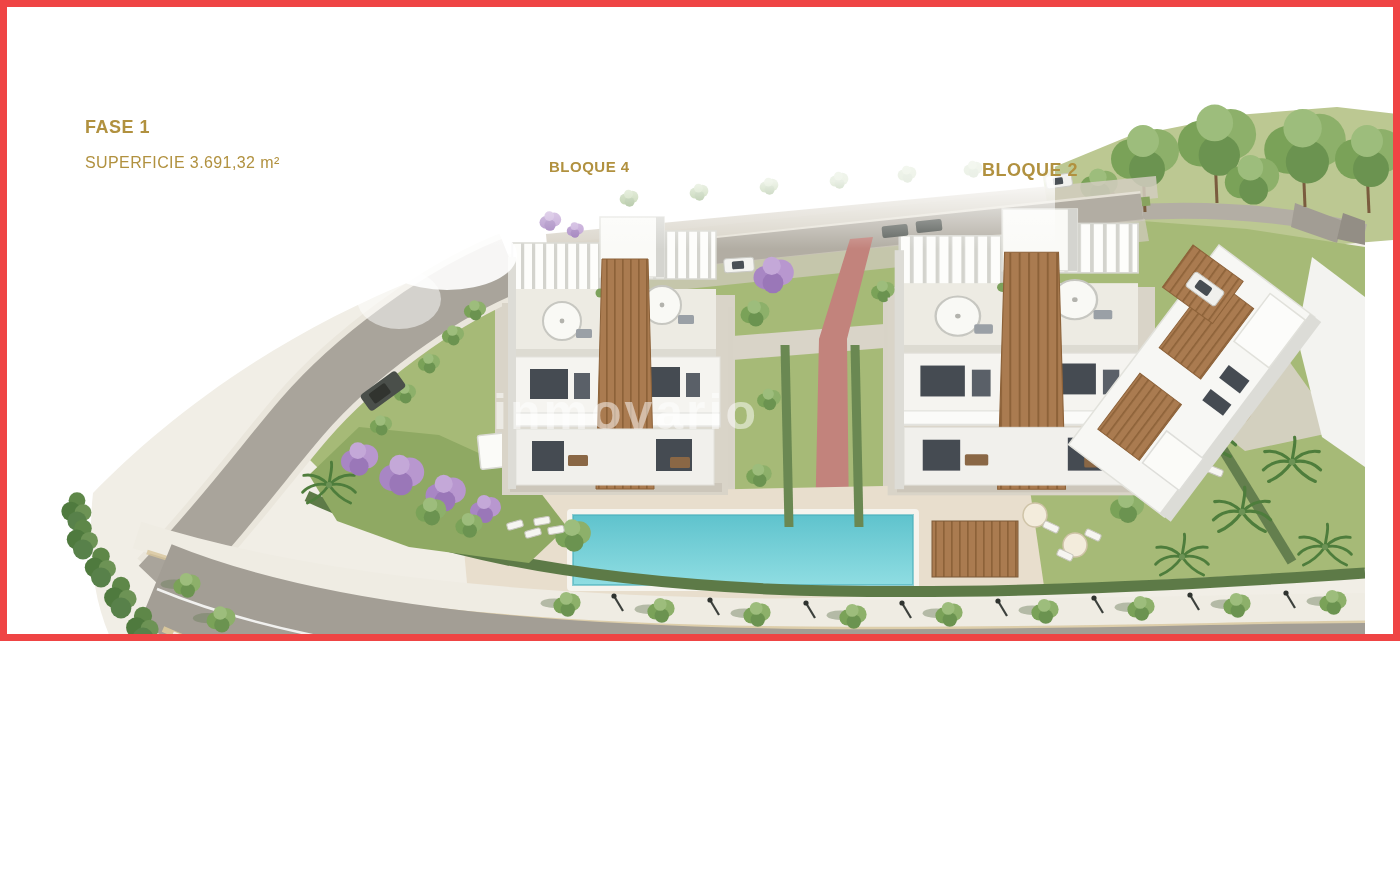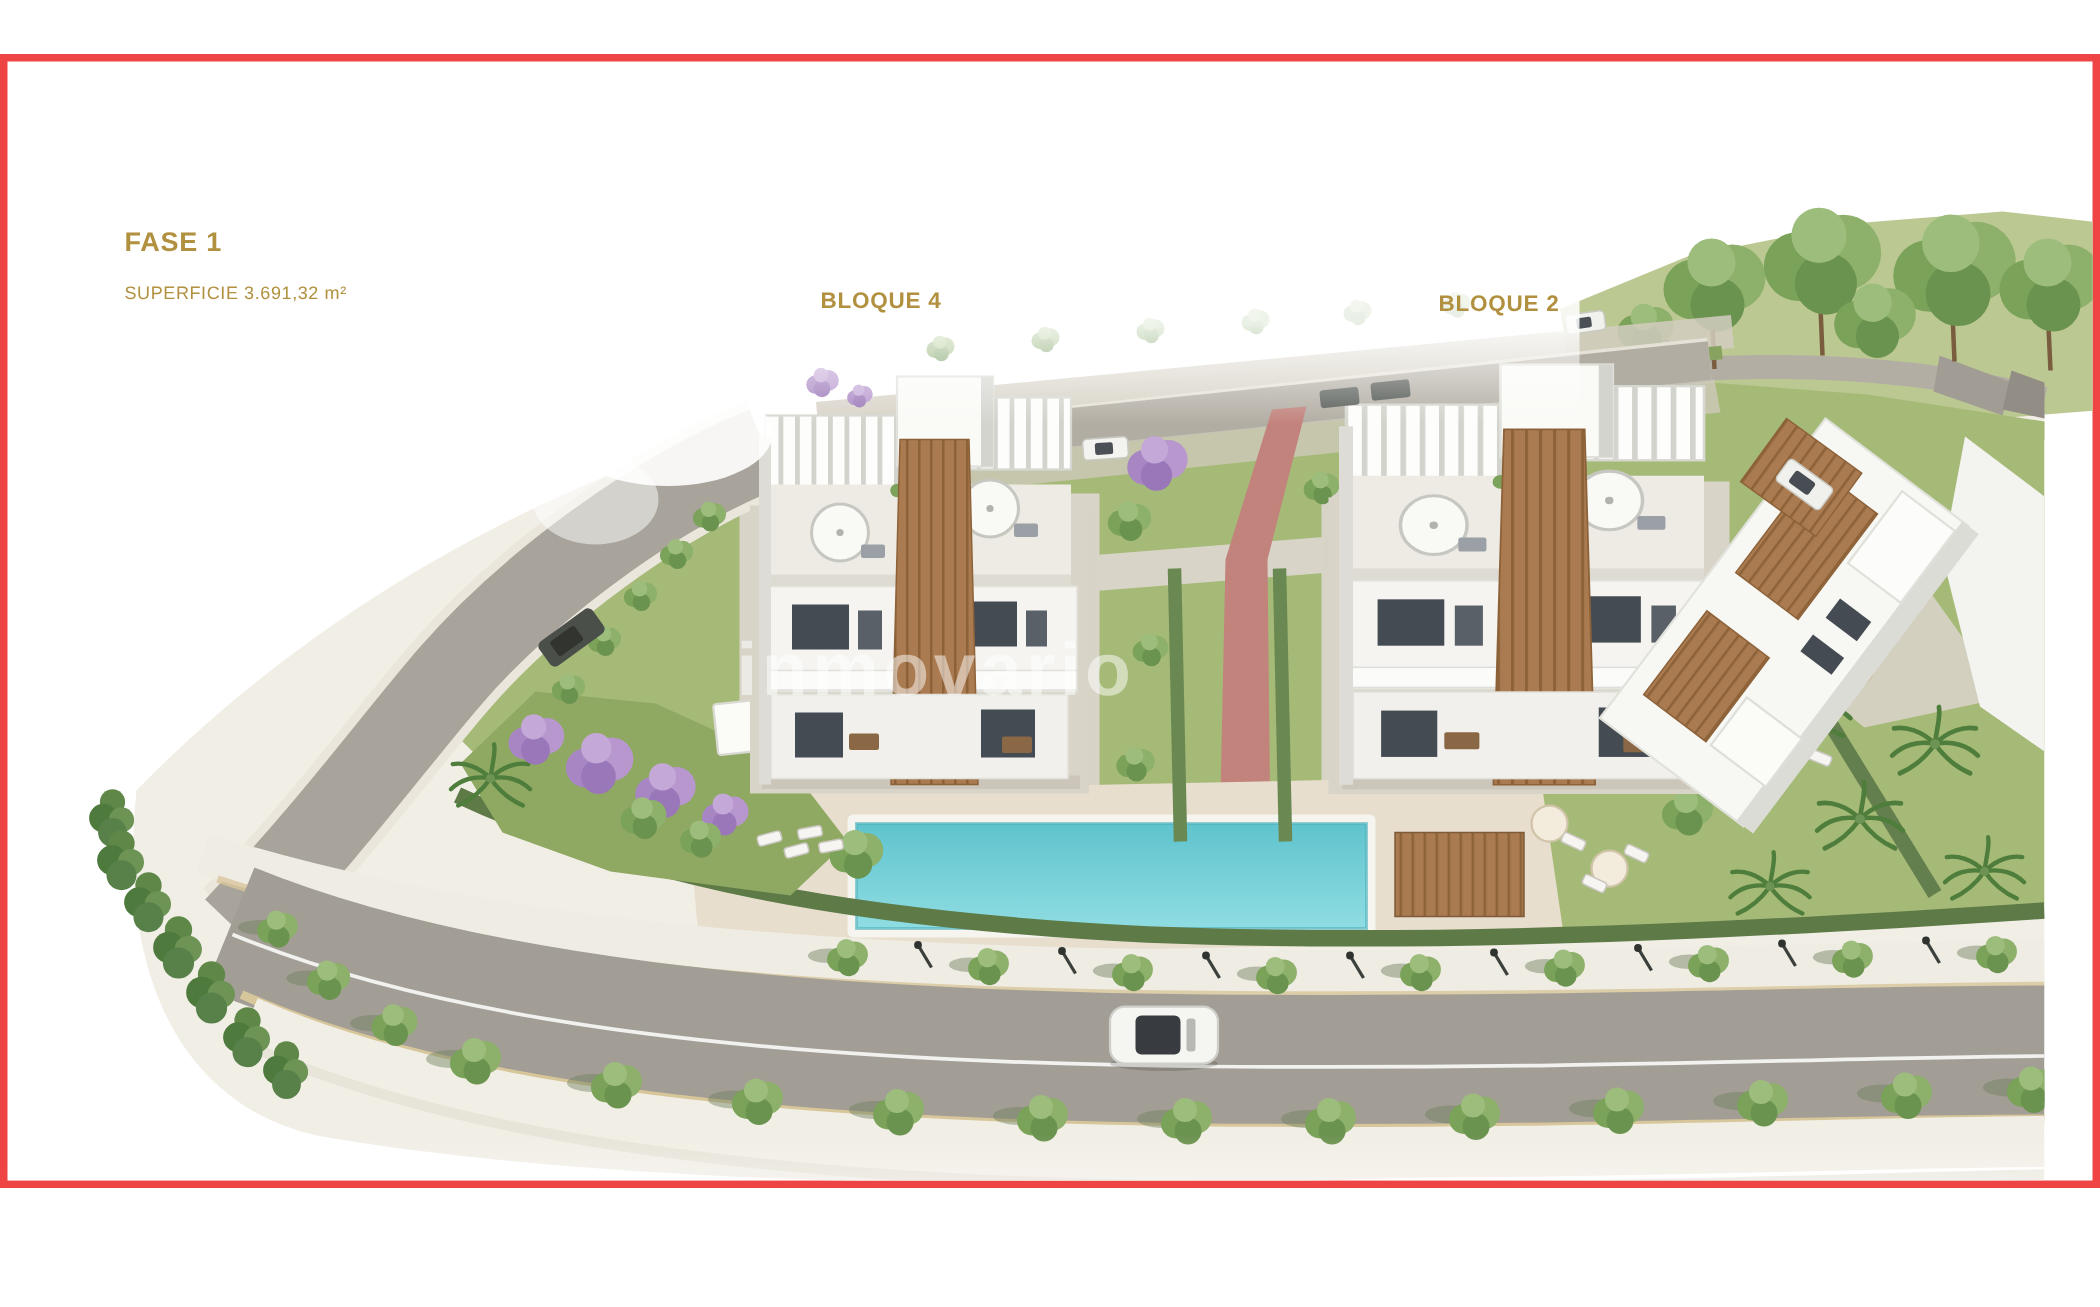--- a/index.html
+++ b/index.html
@@ -1,23 +1,23 @@
 <!DOCTYPE html>
 <html><head>
 <meta charset="utf-8">
 <style>
   html,body{margin:0;padding:0;background:#fff;}
-  .stage{position:relative;width:1400px;height:756px;background:#ffffff;overflow:hidden;
-         font-family:"Liberation Sans",sans-serif;border:5px solid #ef4444;box-sizing:border-box;margin-top:36px;}
+  .stage{position:relative;width:1400px;height:641px;background:#ffffff;overflow:hidden;
+         font-family:"Liberation Sans",sans-serif;border:7px solid #ef4444;box-sizing:border-box;}
   .stage svg{position:absolute;left:0;top:0;}
   .lab{position:absolute;color:#b1913f;white-space:nowrap;}
   .lab-phase{left:78px;top:110px;font-size:18px;font-weight:700;letter-spacing:.5px;}
-  .lab-surface{left:78px;top:147px;font-size:12px;font-weight:500;letter-spacing:.4px;}
+  .lab-surface{left:78px;top:147px;font-size:16px;font-weight:500;letter-spacing:.4px;}
   .lab-b1{left:542px;top:151px;font-size:15px;font-weight:700;letter-spacing:.5px;}
-  .lab-b2{left:954px;top:153px;font-size:15px;font-weight:700;letter-spacing:.5px;}
+  .lab-b2{left:975px;top:153px;font-size:18px;font-weight:700;letter-spacing:.5px;}
   .watermark{position:absolute;left:486px;top:376px;font-size:50px;font-weight:600;
              letter-spacing:3px;color:rgba(255,255,255,0.5);pointer-events:none;}
 </style>
 </head>
 <body>
 
 <div class="stage">
 
 <svg width="1400" height="871" viewBox="0 0 1400 871">
   <defs>

